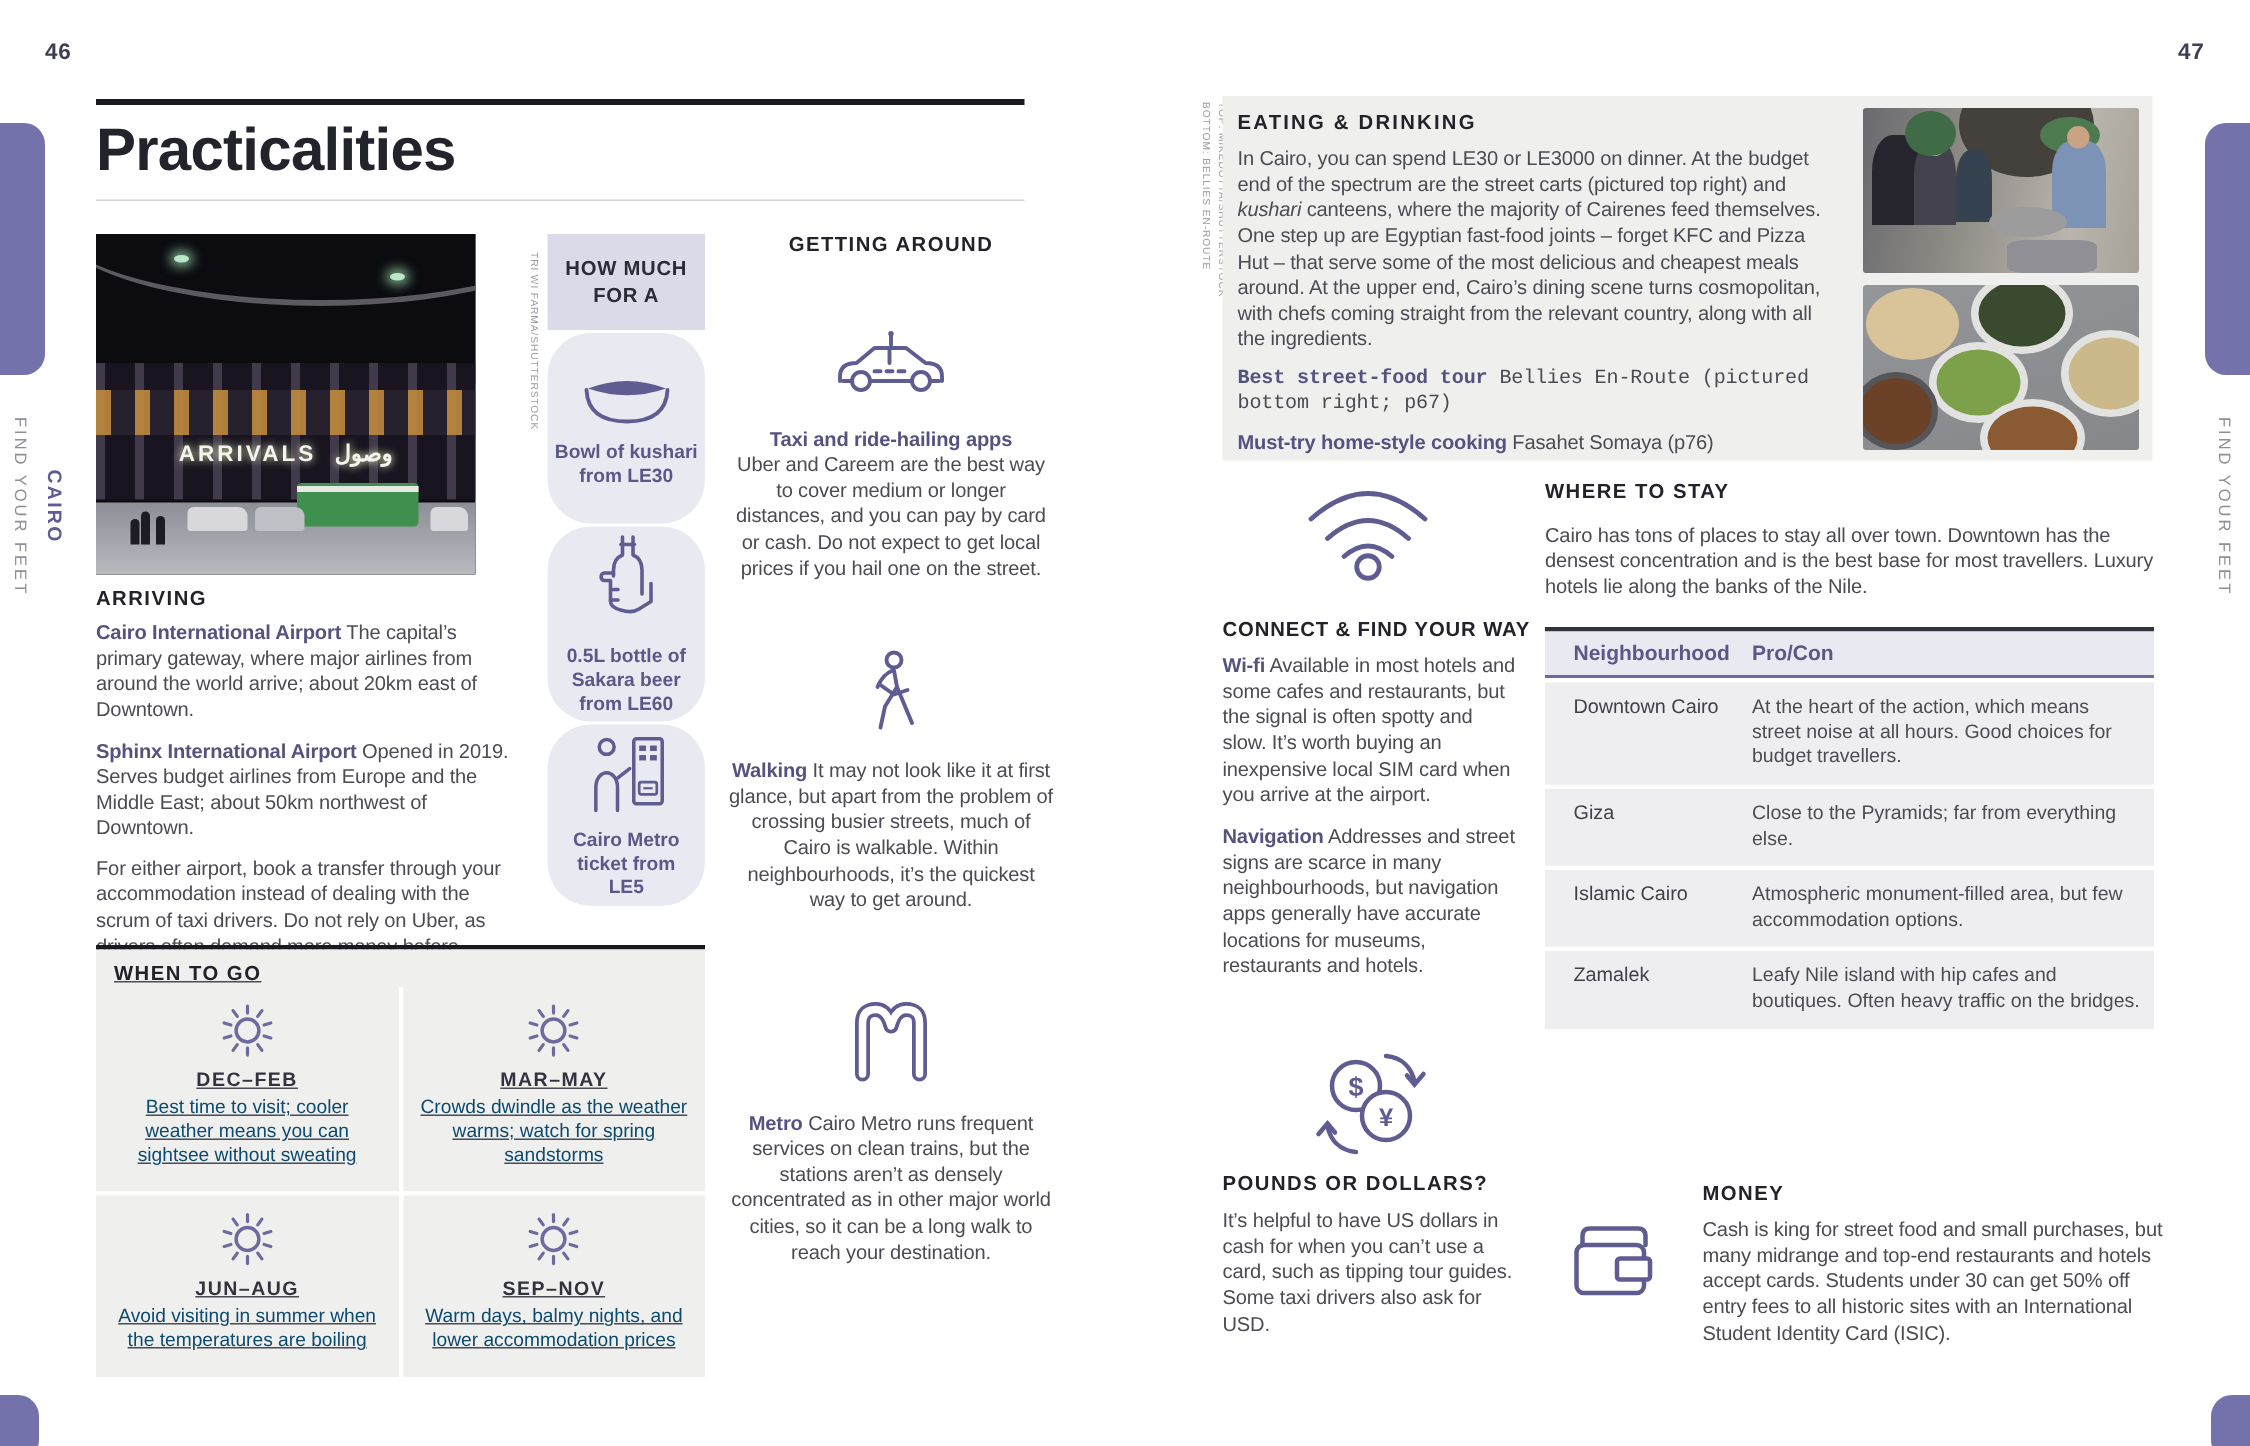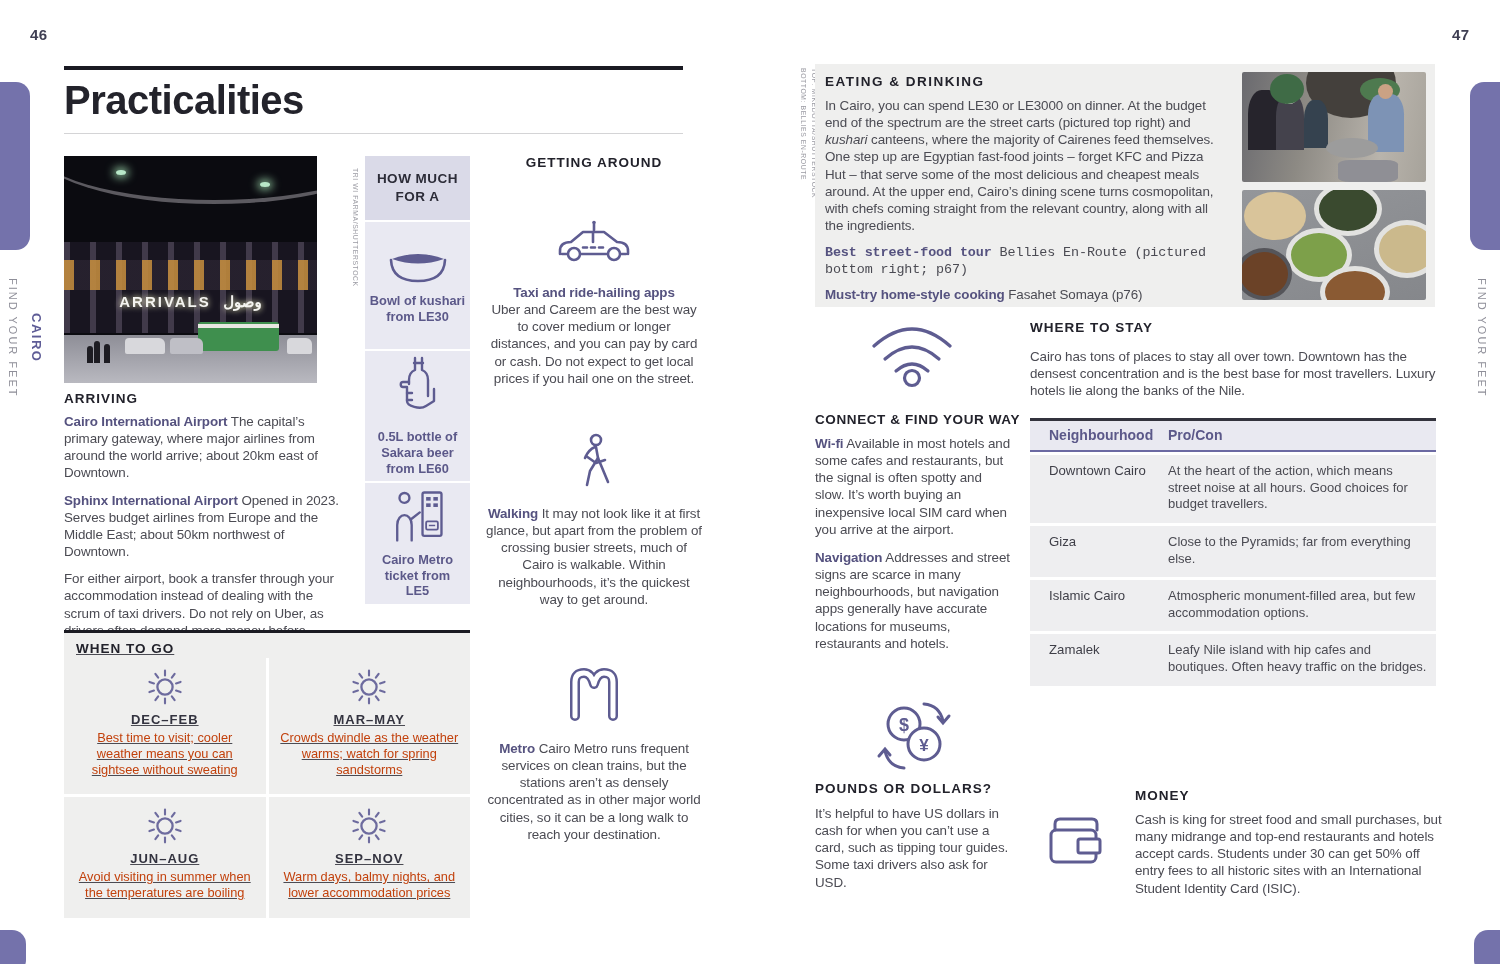--- a/index.html
+++ b/index.html
@@ -45,26 +45,26 @@
   .pa-bus{position:absolute;left:53%;bottom:14%;width:32%;height:13%;background:#3f8f4e;border-radius:3px;}
   .pa-bus:before{content:"";position:absolute;left:0;top:2px;width:100%;height:4px;background:#e8e8e2;}
   .pa-car{position:absolute;bottom:13%;height:7%;background:#d8d8dc;border-radius:4px 6px 2px 2px;}
   .pa-person{position:absolute;bottom:9%;width:6px;height:22px;background:#1d1c22;border-radius:3px 3px 0 0;}
 
   .wtg-box{width:406px;border-top:3px solid #1a1a22;}
   .wtg-head{background:#efefee;padding:8px 0 2px 12px;}
   .wtg-grid{display:grid;grid-template-columns:1fr 1fr;gap:3px;background:#ffffff;}
   .wtg-cell{background:#efefee;padding:10px 10px 16px;display:flex;flex-direction:column;align-items:center;}
   .wtg-months{font-size:13px;font-weight:bold;color:#33333f;letter-spacing:1px;margin-top:6px;}
-  .wtg-txt{font-size:12.8px;line-height:1.26;color:#c2410c;text-align:center;max-width:178px;margin-top:3px;}
+  .wtg-txt{font-size:12.8px;line-height:1.26;color:#0c4a6e;text-align:center;max-width:178px;margin-top:3px;}
 
   .hm-col{width:105px;}
   .hm-head{background:#dadae8;height:64px;display:flex;align-items:center;justify-content:center;
            text-align:center;font-size:13.5px;font-weight:bold;color:#2c2c38;letter-spacing:.5px;line-height:1.35;padding:0 8px;}
-  .hm-item{background:#e9e9f2;margin-top:2px;display:flex;flex-direction:column;align-items:center;justify-content:center;}
+  .hm-item{background:#e9e9f2;margin-top:2px;display:flex;flex-direction:column;align-items:center;justify-content:center;border-radius:29px;}
   .hm-label{font-size:12.8px;font-weight:bold;color:#5b5889;text-align:center;line-height:1.25;margin-top:8px;}
 
   .ga-col{width:212px;display:flex;flex-direction:column;align-items:center;}
   .ga-item{display:flex;flex-direction:column;align-items:center;}
   .ga-lead-block{display:block;font-weight:bold;color:#55527f;font-size:13.4px;}
 
   
   .eat-box{width:620px;height:243px;background:#efefee;}
   .eat-photo{position:absolute;width:184px;height:110px;overflow:hidden;border-radius:2px;background:#777;}
   .blob{position:absolute;border-radius:50%;}
@@ -118,21 +118,21 @@
     <div class="pa-car" style="left:88%;width:10%;"></div>
     <div class="pa-person" style="left:12%;"></div>
     <div class="pa-person" style="left:16%;height:19px;"></div>
     <div class="pa-person" style="left:9%;height:17px;"></div>
   </div>
   <div class="abs vcredit" style="left:349px;top:168px;">TRI WI FARMA/SHUTTERSTOCK</div>
 
   <div class="abs sec-head" style="left:64px;top:391px;">ARRIVING</div>
   <div class="abs body-txt" style="left:64px;top:413px;width:288px;">
     <p style="margin:0 0 10px;"><b class="lead">Cairo International Airport</b> <span>The capital’s primary gateway, where major airlines from around the world arrive; about 20km east of Downtown.</span></p>
-    <p style="margin:0 0 10px;"><b class="lead">Sphinx International Airport</b> <span>Opened in 2023. Serves budget airlines from Europe and the Middle East; about 50km northwest of Downtown.</span></p>
+    <p style="margin:0 0 10px;"><b class="lead">Sphinx International Airport</b> <span>Opened in 2019. Serves budget airlines from Europe and the Middle East; about 50km northwest of Downtown.</span></p>
     <p style="margin:0;">For either airport, book a transfer through your accommodation instead of dealing with the scrum of taxi drivers. Do not rely on Uber, as drivers often demand more money before arriving. Cairo Metro does not go to either airport.</p>
   </div>
 
   <div class="abs hm-col" style="left:365px;top:156px;">
     <div class="hm-head">HOW MUCH FOR A</div>
     <div class="hm-item" style="height:127px;">
       <svg width="62" height="38" viewBox="0 0 62 38">
         <path d="M5,12 q26,-10 52,0 q-26,9 -52,0 z" fill="#5e5c91"></path>
         <path d="M4,13 q1,21 27,21 q26,0 27,-21" fill="none" stroke="#5e5c91" stroke-width="2.6" stroke-linecap="round"></path>
       </svg>

